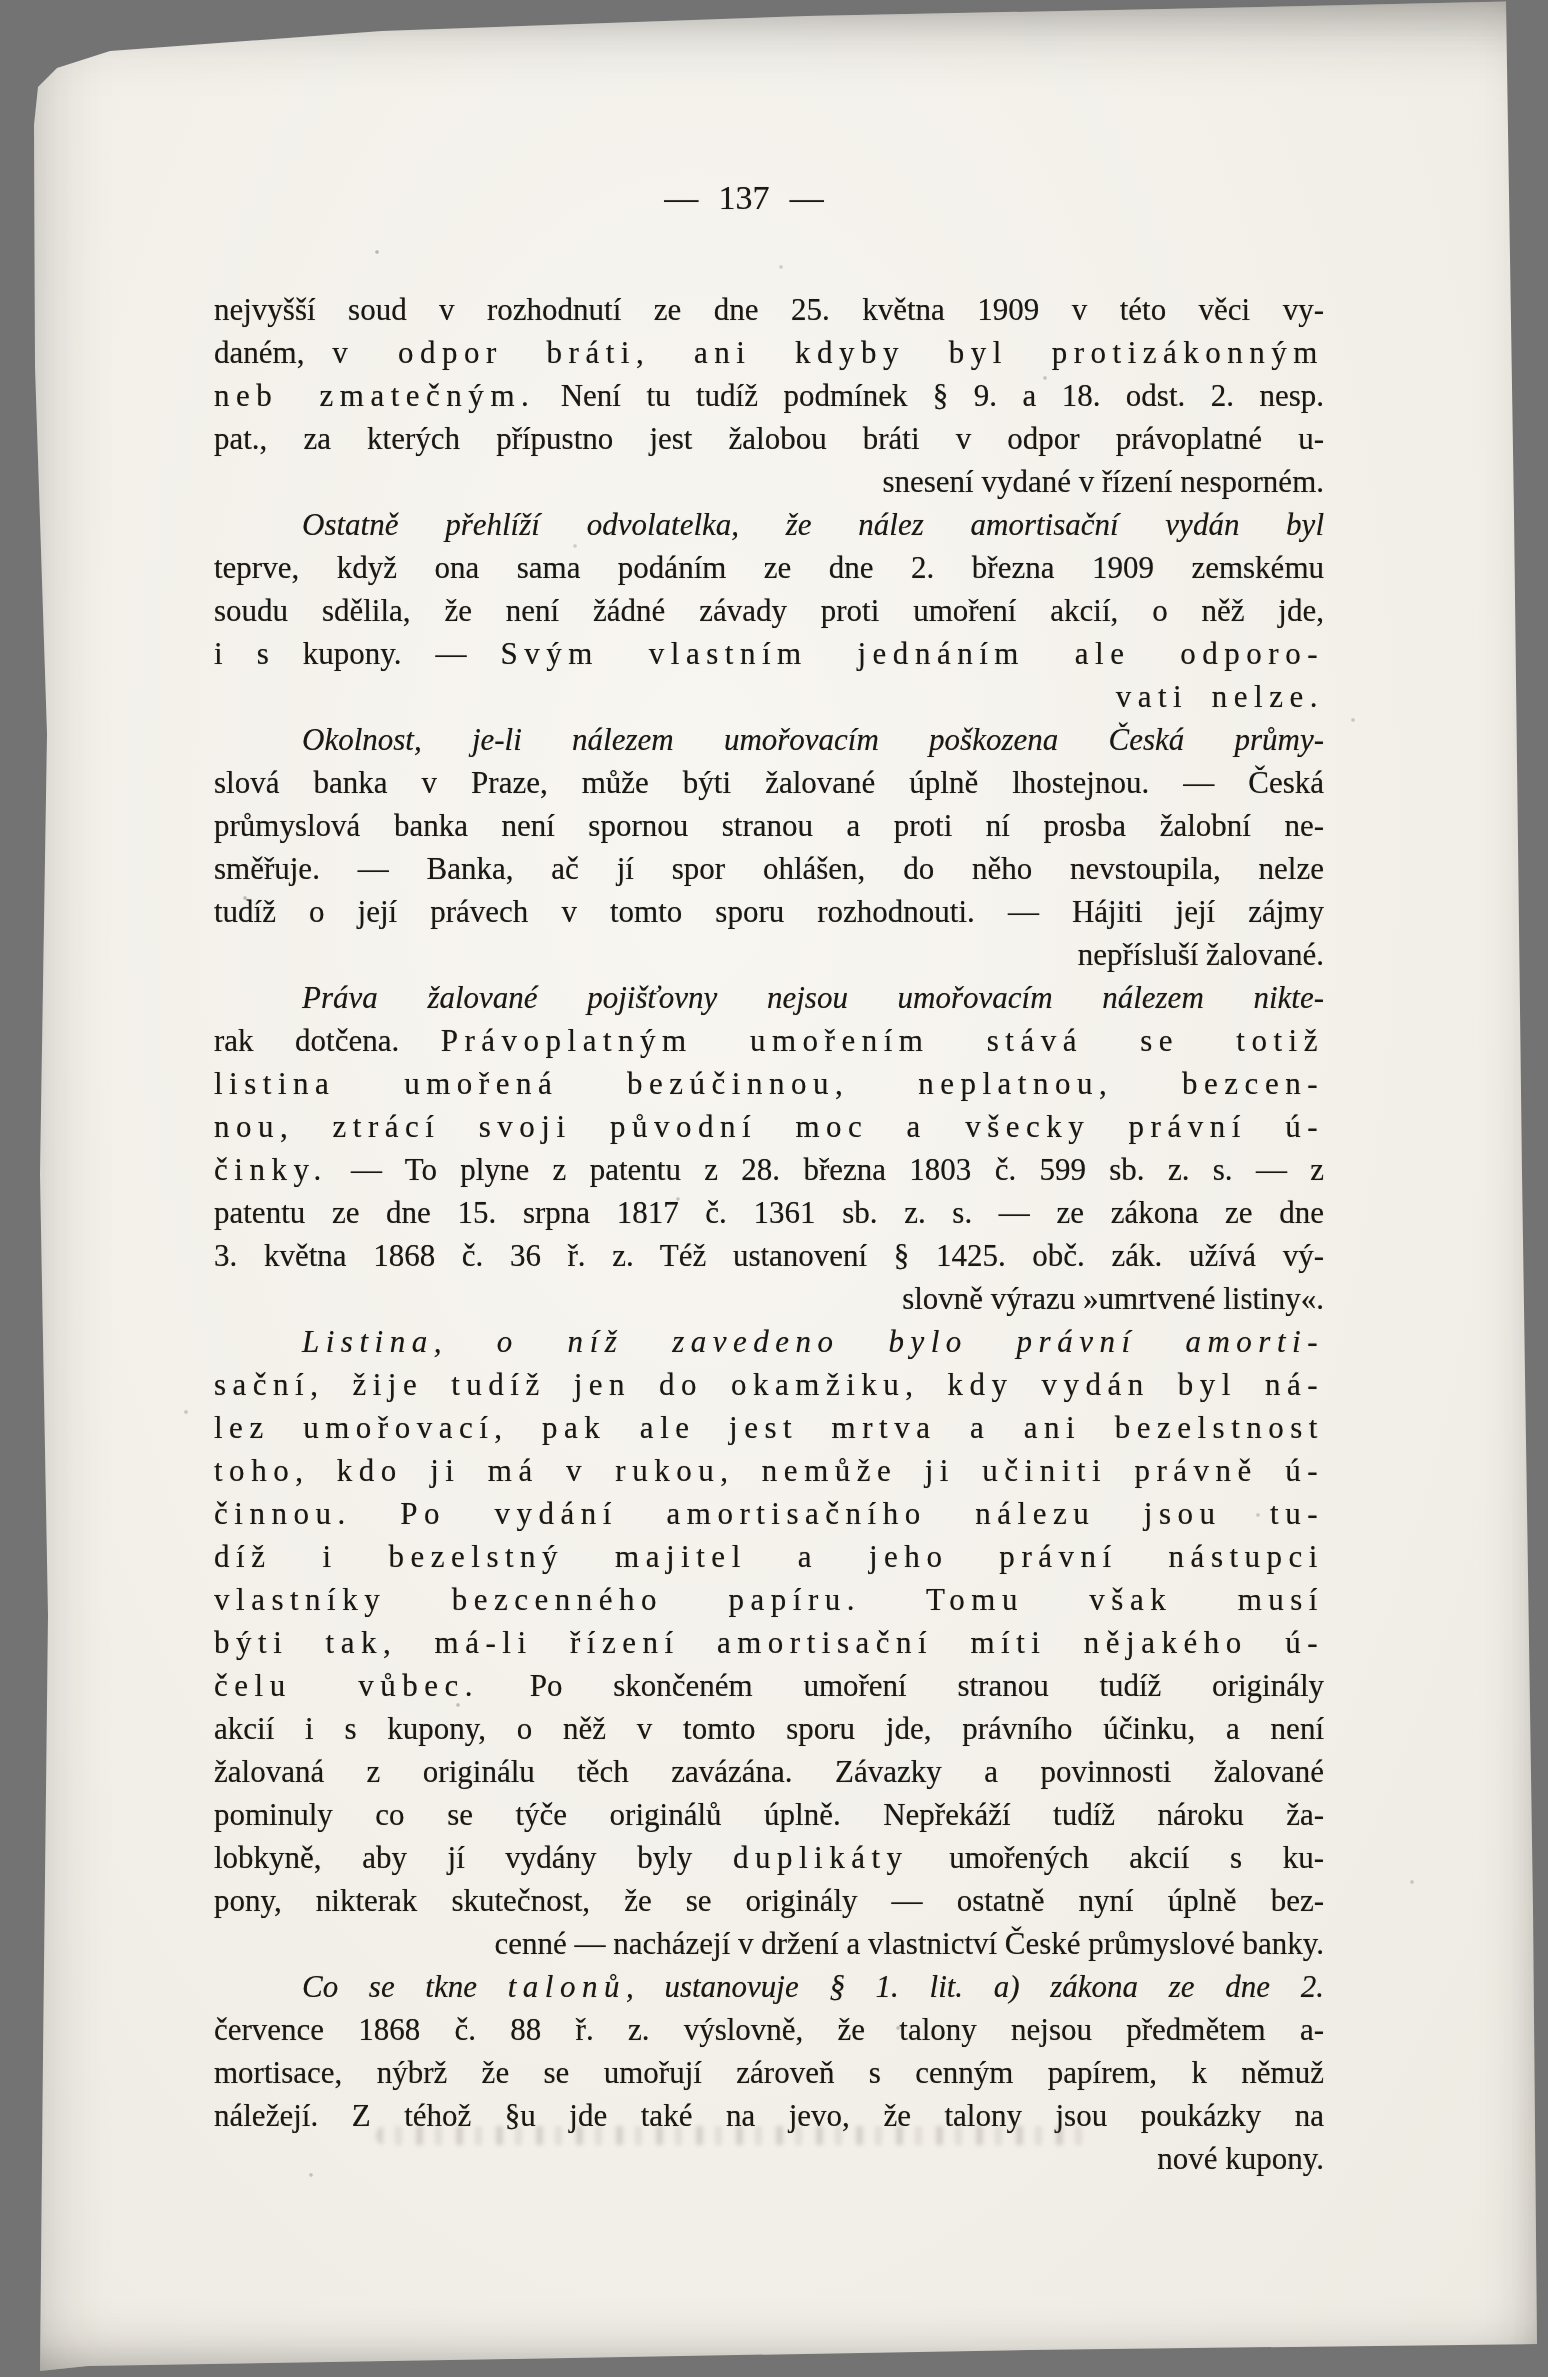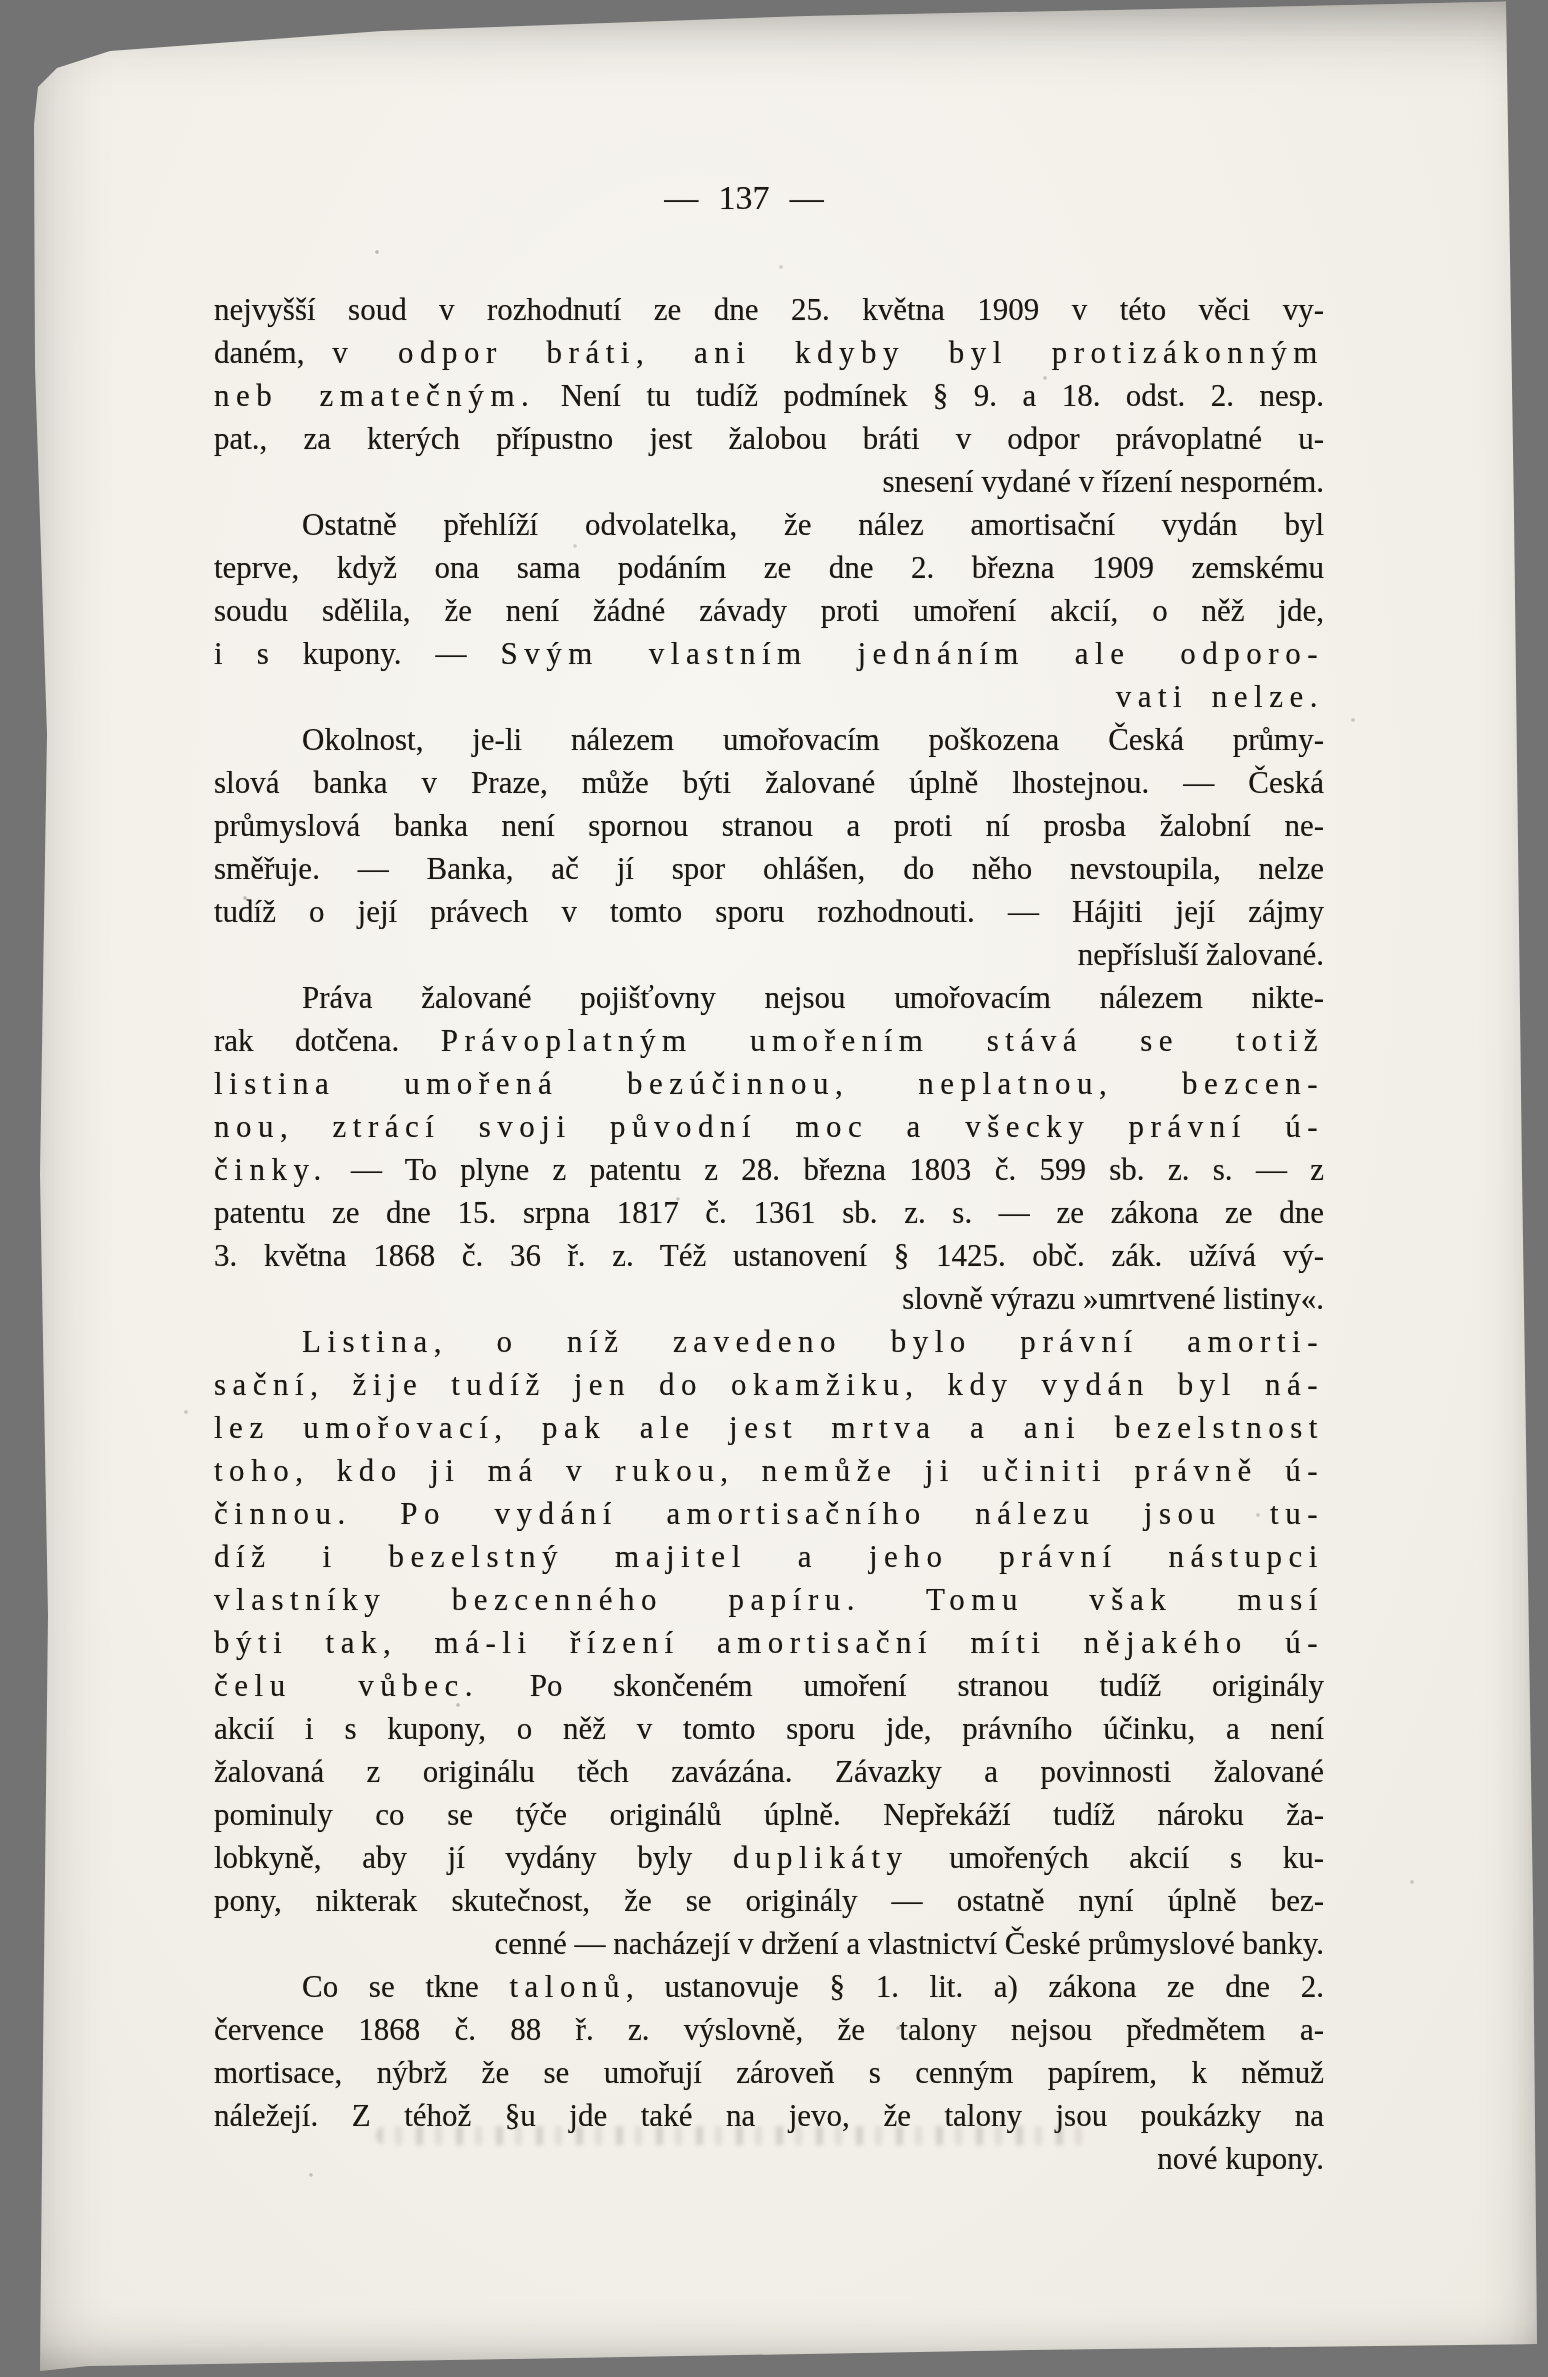--- a/index.html
+++ b/index.html
@@ -67,21 +67,21 @@
   .line {
     font-size: 31px;
     line-height: 43px;
     height: 43px;
     overflow: hidden;
     text-align: justify;
     white-space: normal;
   }
   .line:not(.last)::after { content: ""; display: inline-block; width: 100%; height: 0; }
   .line.last { text-align: right; }
-  .line.indent { text-indent: 88px; }
+  .line.indent { text-indent: 88px; font-style: italic; }
   .sp { letter-spacing: 0.21em; word-spacing: 0.30em; }
 
   .ghost-strip {
     position: absolute;
     left: 376px; top: 2126px; width: 719px; height: 19px;
     background: repeating-linear-gradient(90deg,
       rgba(72,64,55,.38) 0 7.3px, rgba(72,64,55,0) 7.3px 19px,
       rgba(72,64,55,.22) 19px 26px, rgba(72,64,55,0) 26px 40px);
     filter: blur(2.2px);
     opacity: .45;

